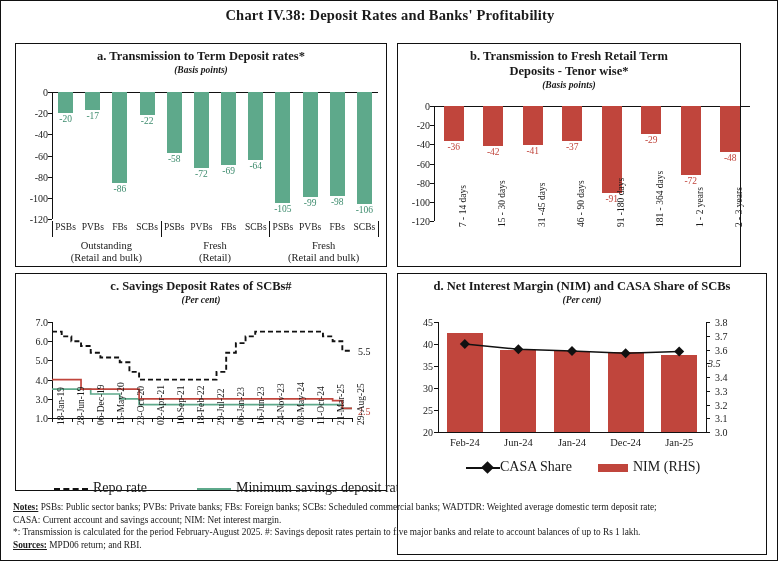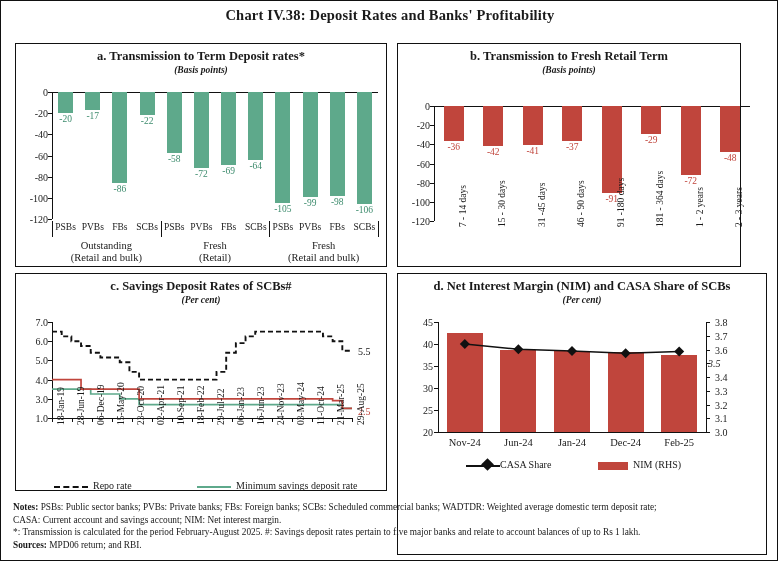--- a/index.html
+++ b/index.html
@@ -21,25 +21,25 @@
   .bar{position:absolute;}
   .green{background:#5EA98B;}
   .red{background:#C0453C;}
   .blab{position:absolute;font-size:9.5px;white-space:nowrap;transform:translateX(-50%);}
   .glab{color:#3E8C6E;}
   .rlab{color:#C0453C;}
   .xcat{position:absolute;font-size:9.5px;text-align:center;transform:translateX(-50%);white-space:nowrap;}
   .grpsep{position:absolute;background:#111;width:1px;}
   .grplab{position:absolute;font-size:10.5px;text-align:center;transform:translateX(-50%);line-height:12px;white-space:nowrap;}
   .vrot{position:absolute;font-size:9.5px;white-space:nowrap;transform-origin:left top;transform:rotate(-90deg);}
-  .legend{position:absolute;font-size:10px;white-space:nowrap;}
+  .legend{position:absolute;font-size:14px;white-space:nowrap;}
   .lgline{display:inline-block;width:34px;height:0;vertical-align:middle;margin-right:5px;}
   .lgsw{display:inline-block;width:30px;height:8px;vertical-align:middle;margin-right:5px;}
   .notes{position:absolute;left:12px;top:500px;width:756px;font-size:9.3px;line-height:12.6px;}
-  .notes b{font-weight:bold;}
+  .notes b{font-weight:bold;text-decoration:underline;}
   .endlab{position:absolute;font-size:10px;transform:translateY(-50%);}
   svg{display:block;}
 </style>
 </head>
 <body>
 
 <div id="frame">
 
   <div class="ttl">Chart IV.38: Deposit Rates and Banks' Profitability</div>
 
@@ -113,20 +113,21 @@
         <div class="grpsep" style="left:362px;top:177px;height:16px;"></div>
         <div class="grplab" style="left:307.6666666666667px;top:196px;">
           <div>Fresh</div>
           <div>(Retail and bulk)</div>
         </div>
       </div>
   </div>
 
   <div class="panel" id="pb">
     <div class="ptitle">b. Transmission to Fresh Retail Term</div>
+    <div class="ptitle" style="margin-top:0">Deposits - Tenor wise*</div>
     <div class="punit">(Basis points)</div>
     <div class="plot" id="pb-plot" style="left:0;top:0;width:370px;height:224px;">
         <div class="ytick" style="left:4px;top:62px;width:28px;">0</div>
         <div class="tickmark" style="left:32px;top:62px;width:4px;height:1px;"></div>
         <div class="ytick" style="left:4px;top:81.16666666666666px;width:28px;">-20</div>
         <div class="tickmark" style="left:32px;top:81.16666666666666px;width:4px;height:1px;"></div>
         <div class="ytick" style="left:4px;top:100.33333333333333px;width:28px;">-40</div>
         <div class="tickmark" style="left:32px;top:100.33333333333333px;width:4px;height:1px;"></div>
         <div class="ytick" style="left:4px;top:119.5px;width:28px;">-60</div>
         <div class="tickmark" style="left:32px;top:119.5px;width:4px;height:1px;"></div>
@@ -270,25 +271,25 @@
         <div class="bar red" style="left:209.6px;top:78.24999999999997px;width:36px;height:79.75000000000003px;"></div>
         <div class="bar red" style="left:263.20000000000005px;top:80.99999999999999px;width:36px;height:77.00000000000001px;"></div>
         <svg width="268" height="110" style="position:absolute;left:40px;top:48px;overflow:visible;">
           <path d="M26.8,22 L80.4,27.280000000000015 L134,29.040000000000006 L187.6,31.24000000000001 L241.20000000000002,29.480000000000018" fill="none" stroke="#111111" stroke-width="1.5"></path>
           <polygon points="26.8,17 31.8,22 26.8,27 21.8,22" fill="#111"></polygon>
           <polygon points="80.4,22.280000000000015 85.4,27.280000000000015 80.4,32.280000000000015 75.4,27.280000000000015" fill="#111"></polygon>
           <polygon points="134,24.040000000000006 139,29.040000000000006 134,34.040000000000006 129,29.040000000000006" fill="#111"></polygon>
           <polygon points="187.6,26.24000000000001 192.6,31.24000000000001 187.6,36.24000000000001 182.6,31.24000000000001" fill="#111"></polygon>
           <polygon points="241.20000000000002,24.480000000000018 246.20000000000002,29.480000000000018 241.20000000000002,34.48000000000002 236.20000000000002,29.480000000000018" fill="#111"></polygon>
         </svg>
-        <div class="xcat" style="left:66.8px;top:163px;font-size:10.5px;">Nov-24</div>
+        <div class="xcat" style="left:66.8px;top:163px;font-size:10.5px;">Feb-24</div>
         <div class="xcat" style="left:120.4px;top:163px;font-size:10.5px;">Jun-24</div>
         <div class="xcat" style="left:174px;top:163px;font-size:10.5px;">Jan-24</div>
         <div class="xcat" style="left:227.6px;top:163px;font-size:10.5px;">Dec-24</div>
-        <div class="xcat" style="left:281.20000000000005px;top:163px;font-size:10.5px;">Feb-25</div>
+        <div class="xcat" style="left:281.20000000000005px;top:163px;font-size:10.5px;">Jan-25</div>
         <div class="legend" style="left:68px;top:185px;"><span class="lgline" style="border-top:2px solid #111;position:relative"></span><span style="display:inline-block;width:9px;height:9px;background:#111;transform:rotate(45deg);position:relative;left:-22px;top:1px;"></span><span style="margin-left:-14px;">CASA Share</span></div>
         <div class="legend" style="left:200px;top:185px;"><span class="lgsw" style="background:#C0453C"></span><span>NIM (RHS)</span></div>
       </div>
   </div>
 
   <div class="notes">
     <div><b>Notes:</b> <span>PSBs: Public sector banks; PVBs: Private banks; FBs: Foreign banks; SCBs: Scheduled commercial banks; WADTDR: Weighted average domestic term deposit rate;</span></div>
     <div>CASA: Current account and savings account; NIM: Net interest margin.</div>
     <div>*: Transmission is calculated for the period February-August 2025. #: Savings deposit rates pertain to five major banks and relate to account balances of up to Rs 1 lakh.</div>
     <div><b>Sources:</b> <span>MPD06 return; and RBI.</span></div>

